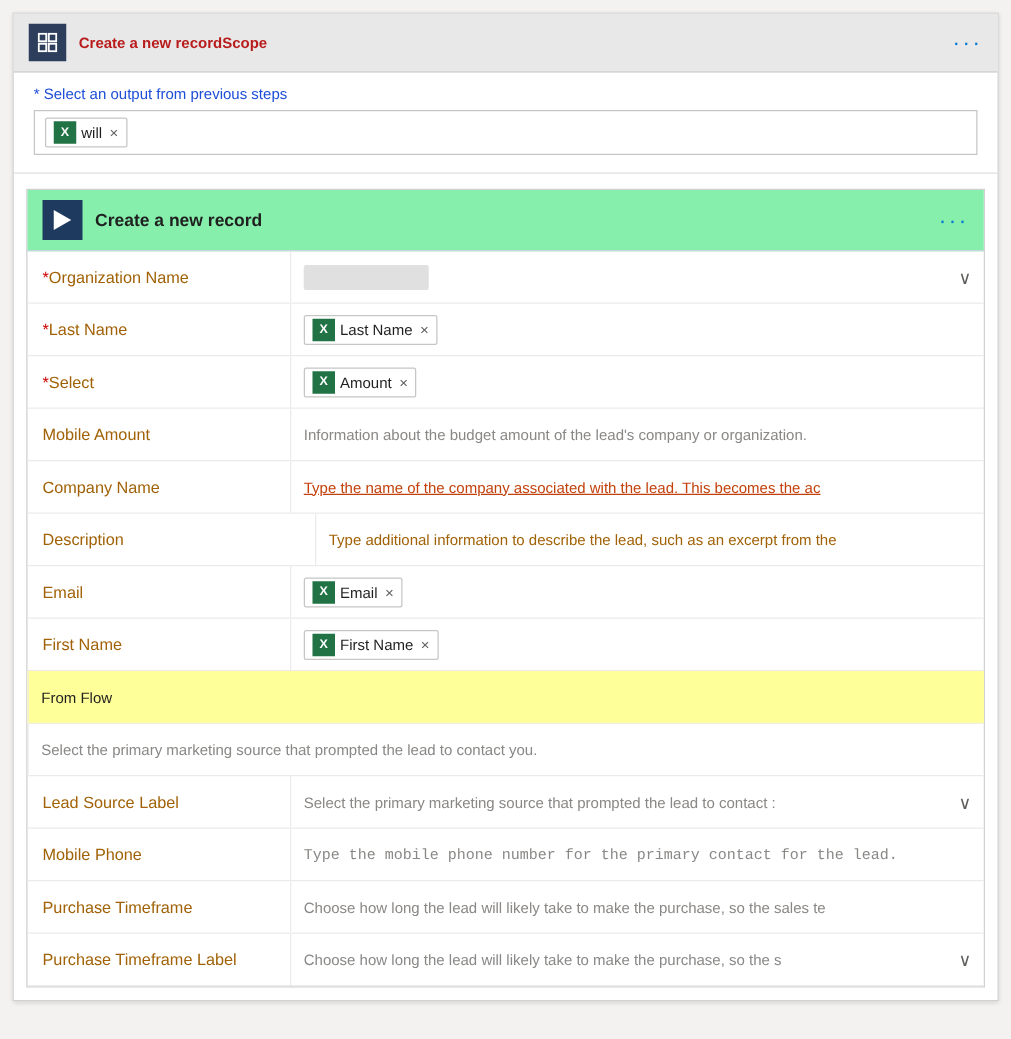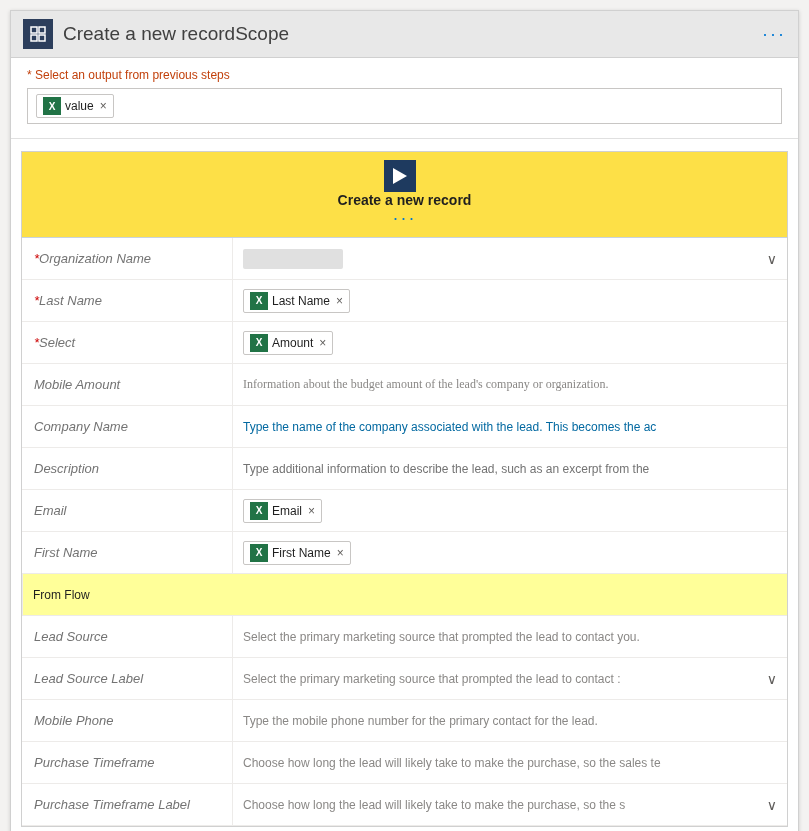--- a/index.html
+++ b/index.html
@@ -36,41 +36,41 @@
       margin-right: 10px;
       flex-shrink: 0;
     }
 
     .outer-header-icon svg {
       width: 16px;
       height: 16px;
     }
 
     .outer-header-title {
-      font-size: 19px;
-      font-weight: 400;
-      color: #404040;
+      font-size: 12px;
+      font-weight: 700;
+      color: #b91c1c;
       flex: 1;
     }
 
     .three-dots {
       color: #0078d4;
       font-size: 18px;
       cursor: pointer;
       letter-spacing: 2px;
     }
 
     .output-section {
       padding: 10px 16px 14px 16px;
       border-bottom: 1px solid #e0e0e0;
     }
 
     .output-label {
       font-size: 12px;
-      color: #c2410c;
+      color: #1d4ed8;
       margin-bottom: 6px;
     }
 
     .token-input {
       border: 1px solid #c8c6c4;
       background: #fff;
       padding: 5px 8px;
       display: flex;
       align-items: center;
       min-height: 32px;
@@ -112,26 +112,25 @@
       margin-left: 2px;
     }
 
     .inner-card {
       background: #fff;
       border: 1px solid #d0d0d0;
       margin: 12px 10px 10px 10px;
     }
 
     .inner-header {
-      background: #fde047;
+      background: #86efac;
       display: flex;
       align-items: center;
       padding: 8px 12px;
       border-bottom: 1px solid #c8d3e0;
-      flex-direction: column;
     }
 
     .inner-header-icon {
       width: 32px;
       height: 32px;
       background: #1e3a5f;
       display: flex;
       align-items: center;
       justify-content: center;
       margin-right: 10px;
@@ -154,25 +153,24 @@
 
     .field-row.highlighted {
       background: #ffff99;
     }
 
     .field-label {
       width: 210px;
       min-width: 210px;
       padding: 10px 12px;
       font-size: 13px;
-      color: #737373;
-      display: flex;
-      align-items: center;
-      flex-shrink: 0;
-      font-style: italic;
+      color: #a16207;
+      display: flex;
+      align-items: center;
+      flex-shrink: 0;
     }
 
     .field-label.required::before {
       content: '* ';
       color: #c00;
     }
 
     .field-value {
       flex: 1;
       border-left: 1px solid #edebe9;
@@ -236,21 +234,21 @@
     <span class="three-dots">···</span>
   </div>
 
   <div class="output-section">
     <div class="output-label">* Select an output from previous steps</div>
     <div class="token-input">
       <div class="token-chip">
         <div class="excel-icon">
           <span class="excel-icon-text">X</span>
         </div>
-        <span>value</span>
+        <span>will</span>
         <span class="token-close">×</span>
       </div>
     </div>
   </div>
 
   <div class="inner-card">
     <div class="inner-header">
       <div class="inner-header-icon">
         <div class="play-icon"></div>
       </div>
@@ -285,29 +283,29 @@
               <div class="excel-icon">
                 <span class="excel-icon-text">X</span>
               </div>
               <span>Amount</span>
               <span class="token-close">×</span>
             </div>
           </div>
         </div>
         <div class="field-row">
           <div class="field-label">Mobile Amount</div>
-          <div class="field-value" style="color: rgb(138, 136, 134); font-family: Liberation Serif, serif;">Information about the budget amount of the lead's company or organization.</div>
+          <div class="field-value" style="color: rgb(138, 136, 134);">Information about the budget amount of the lead's company or organization.</div>
         </div>
         <div class="field-row">
           <div class="field-label">Company Name</div>
-          <div class="field-value" style="color: #0369a1;">Type the name of the company associated with the lead. This becomes the ac</div>
+          <div class="field-value" style="color: #c2410c; text-decoration: underline;">Type the name of the company associated with the lead. This becomes the ac</div>
         </div>
         <div class="field-row">
           <div class="field-label">Description</div>
-          <div class="field-value" style="color: #737373;">Type additional information to describe the lead, such as an excerpt from the</div>
+          <div class="field-value" style="color: #a16207; margin-left: 20px;">Type additional information to describe the lead, such as an excerpt from the</div>
         </div>
         <div class="field-row">
           <div class="field-label">Email</div>
           <div class="field-value has-token">
             <div class="token-chip">
               <div class="excel-icon">
                 <span class="excel-icon-text">X</span>
               </div>
               <span>Email</span>
               <span class="token-close">×</span>
@@ -323,33 +321,32 @@
               </div>
               <span>First Name</span>
               <span class="token-close">×</span>
             </div>
           </div>
         </div>
         <div class="field-row highlighted">
           <div class="field-value has-token" style="color: rgb(31, 31, 31); background: rgb(255, 255, 153);">From Flow</div>
         </div>
         <div class="field-row">
-          <div class="field-label">Lead Source</div>
           <div class="field-value" style="color: rgb(138, 136, 134);">Select the primary marketing source that prompted the lead to contact you.</div>
         </div>
         <div class="field-row">
           <div class="field-label">Lead Source Label</div>
           <div class="field-value has-dropdown">
             <span style="overflow: hidden; text-overflow: ellipsis; white-space: nowrap; flex: 1 1 0%;">Select the primary marketing source that prompted the lead to contact :</span>
             <span class="dropdown-arrow">∨</span>
           </div>
         </div>
         <div class="field-row">
           <div class="field-label">Mobile Phone</div>
-          <div class="field-value" style="color: rgb(138, 136, 134);">Type the mobile phone number for the primary contact for the lead.</div>
+          <div class="field-value" style="color: rgb(138, 136, 134); font-family: Liberation Mono, monospace;">Type the mobile phone number for the primary contact for the lead.</div>
         </div>
         <div class="field-row">
           <div class="field-label">Purchase Timeframe</div>
           <div class="field-value" style="color: rgb(138, 136, 134);">Choose how long the lead will likely take to make the purchase, so the sales te</div>
         </div>
         <div class="field-row">
           <div class="field-label">Purchase Timeframe Label</div>
           <div class="field-value has-dropdown">
             <span style="overflow: hidden; text-overflow: ellipsis; white-space: nowrap; flex: 1 1 0%;">Choose how long the lead will likely take to make the purchase, so the s</span>
             <span class="dropdown-arrow">∨</span>

